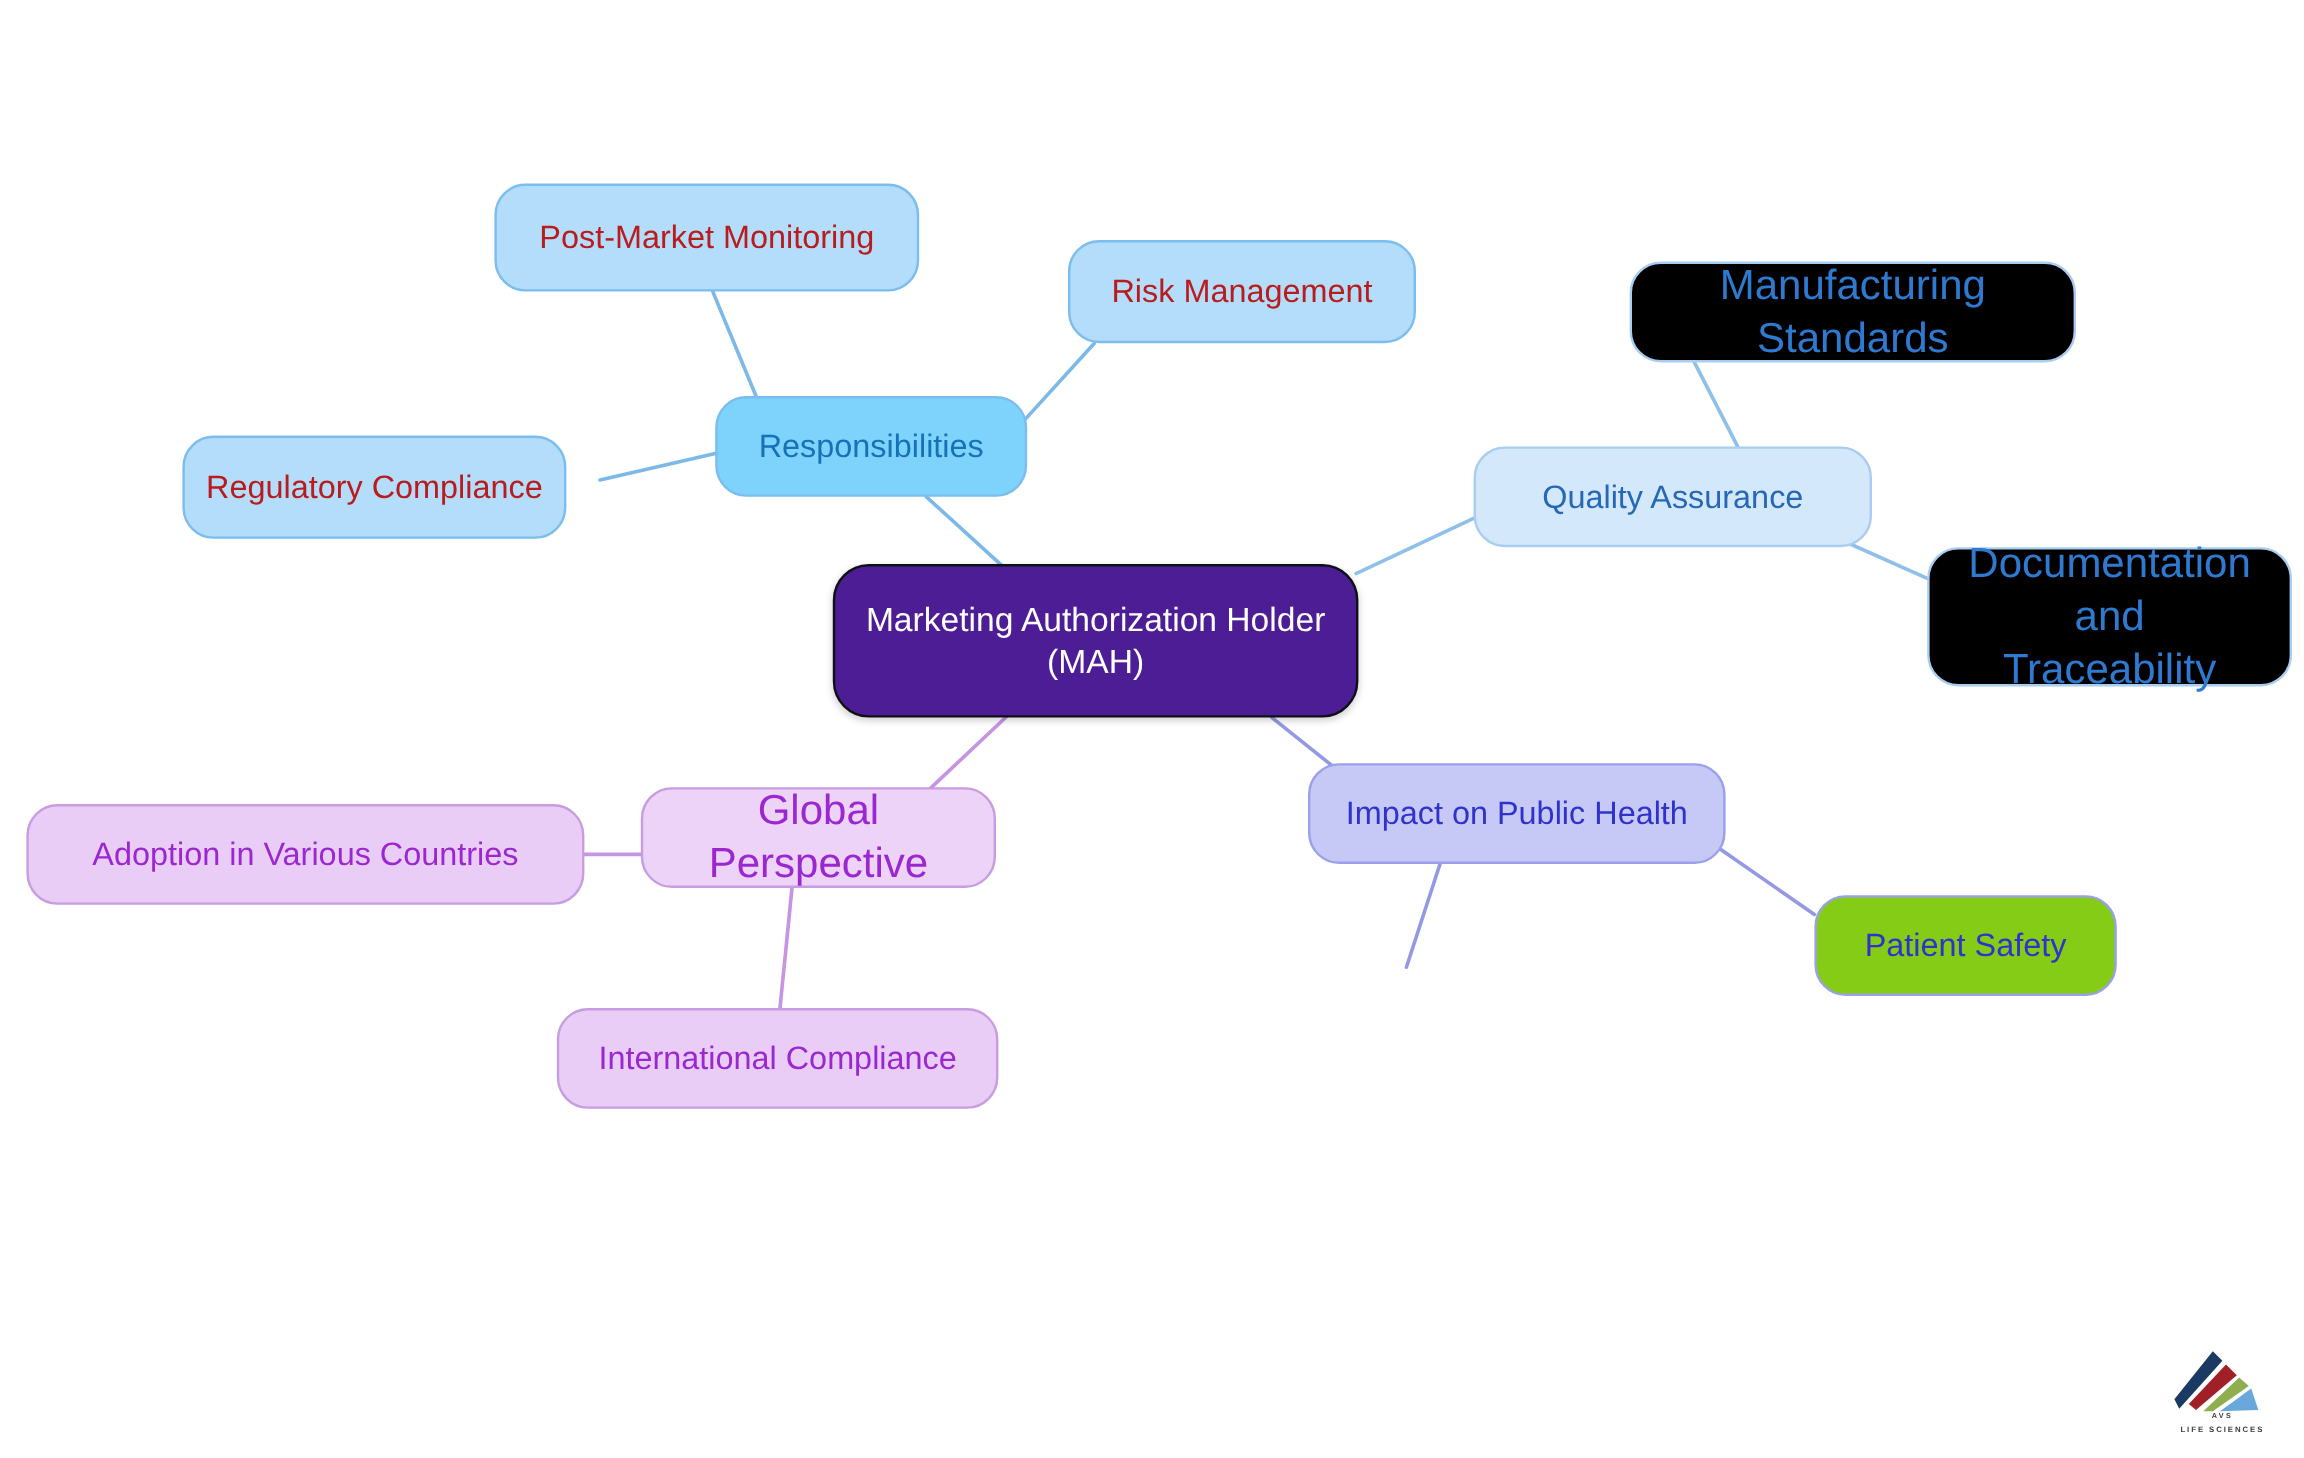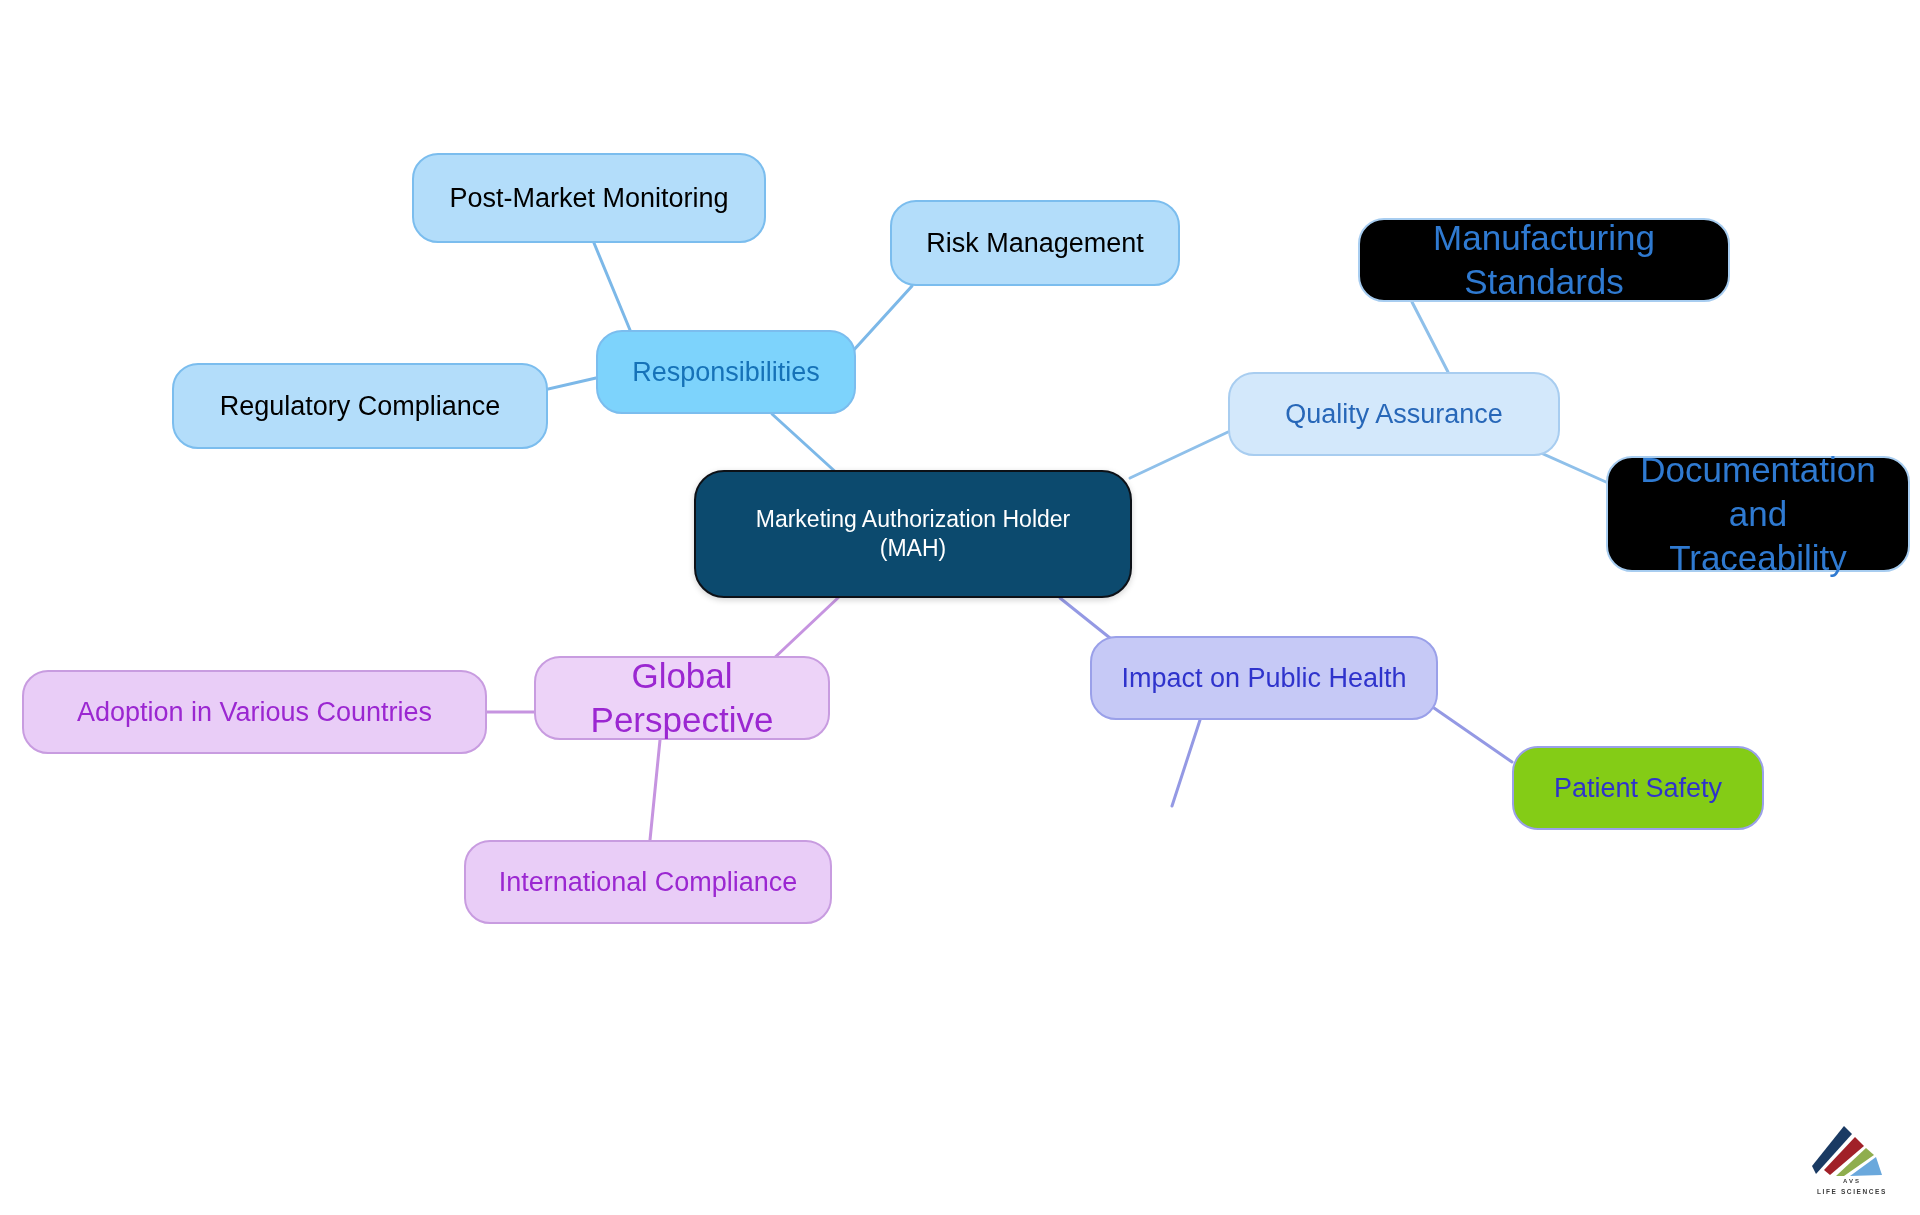--- a/index.html
+++ b/index.html
@@ -36,37 +36,37 @@
     justify-content: center;
     text-align: center;
     border-radius: 26px;
     border-style: solid;
     border-width: 2px;
     line-height: 1.26;
     padding: 6px 14px;
     white-space: pre-line;
   }
   .node-root {
-    background: #0c4a6e;
+    background: #4c1d95;
     border-color: #0d1117;
     color: #ffffff;
-    font-size: 23px;
+    font-size: 28px;
     border-radius: 30px;
     box-shadow: 0 2px 6px rgba(0,0,0,0.18);
   }
   .node-branch-blue {
     background: #7dd3fc;
     border-color: #7bbdee;
     color: #1672b8;
     font-size: 27px;
   }
   .node-leaf-blue {
     background: #b3ddfa;
     border-color: #7bbdee;
-    color: #000000;
+    color: #b91c1c;
     font-size: 27px;
   }
   .node-branch-skyblue {
     background: #d3e8fb;
     border-color: #a8cdf0;
     color: #2767b8;
     font-size: 27px;
   }
   .node-leaf-skyblue {
     background: #000000;
@@ -149,21 +149,21 @@
       <line x1="1434" y1="708" x2="1512" y2="762" stroke="#9499e4" stroke-width="3" stroke-linecap="round"></line>
       <line x1="1200" y1="720" x2="1172" y2="806" stroke="#9499e4" stroke-width="3" stroke-linecap="round"></line>
     </svg>
 
   <div class="node node-root" style="left:694px; top:470px; width:438px; height:128px;">Marketing Authorization Holder
 (MAH)</div>
 
   <div class="node node-branch-blue" style="left:596px; top:330px; width:260px; height:84px;">Responsibilities</div>
   <div class="node node-leaf-blue" style="left:412px; top:153px; width:354px; height:90px;">Post-Market Monitoring</div>
   <div class="node node-leaf-blue" style="left:890px; top:200px; width:290px; height:86px;">Risk Management</div>
-  <div class="node node-leaf-blue" style="left:152px; top:363px; width:376px; height:86px;margin-left:20px;">Regulatory Compliance</div>
+  <div class="node node-leaf-blue" style="left:152px; top:363px; width:320px; height:86px;">Regulatory Compliance</div>
 
   <div class="node node-branch-skyblue" style="left:1228px; top:372px; width:332px; height:84px;">Quality Assurance</div>
   <div class="node node-leaf-skyblue" style="left:1358px; top:218px; width:372px; height:84px;">Manufacturing Standards</div>
   <div class="node node-leaf-skyblue" style="left:1606px; top:456px; width:304px; height:116px;">Documentation and
 Traceability</div>
 
   <div class="node node-branch-purple" style="left:534px; top:656px; width:296px; height:84px;">Global Perspective</div>
   <div class="node node-leaf-purple" style="left:22px; top:670px; width:465px; height:84px;">Adoption in Various Countries</div>
   <div class="node node-leaf-purple" style="left:464px; top:840px; width:368px; height:84px;">International Compliance</div>
 

